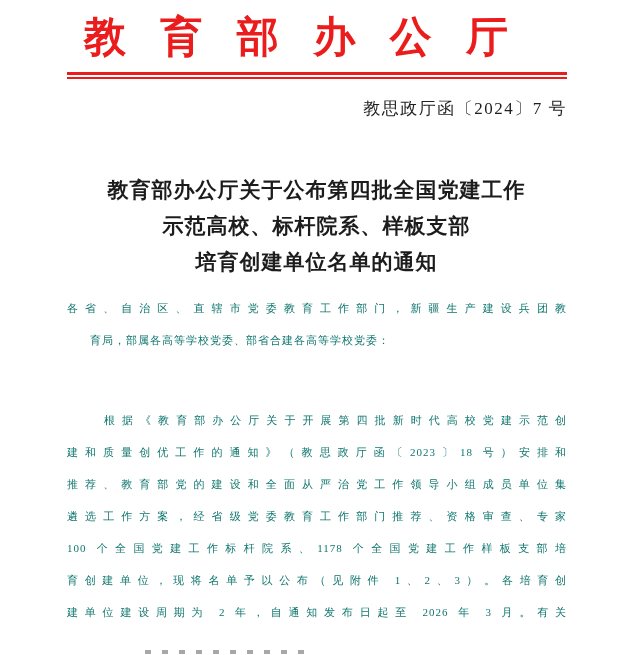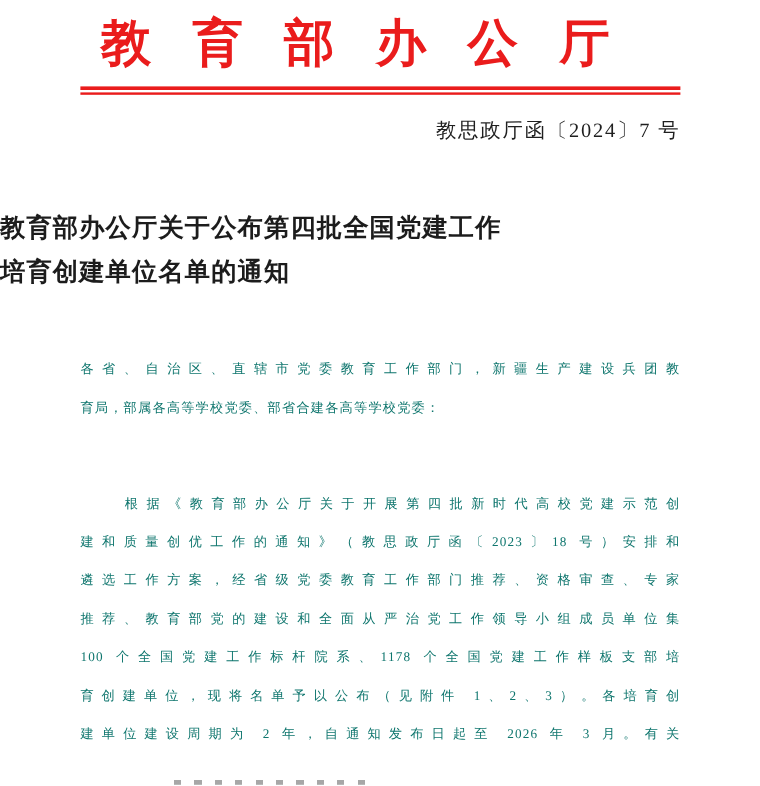--- a/index.html
+++ b/index.html
@@ -51,21 +51,21 @@
     font-size: 17px;
     letter-spacing: 1.5px;
     color: #1f1f1f;
     font-family: Liberation Serif, serif;
   }
   .title {
     position: absolute;
     top: 172px;
     left: 0;
     width: 633px;
-    text-align: left;
+    text-align: center;
     font-weight: bold;
     font-size: 21px;
     line-height: 36px;
     letter-spacing: 1px;
     color: #1c1c1c;
   }
   .body-text {
     position: absolute;
     top: 292px;
     left: 67px;
@@ -78,20 +78,21 @@
   .line {
     height: 32px;
     letter-spacing: 1px;
     text-align: justify;
     text-align-last: justify;
     white-space: nowrap;
   }
   .line.last {
     text-align: right;
     text-align-last: left;
+    margin-left: 23px;
   }
   .line.indent {
     text-indent: 37px;
     margin-top: 48px;
   }
   
   .clipped-fragment {
     position: absolute;
     top: 650px;
     left: 145px;
@@ -112,30 +113,31 @@
 
   <div class="rule">
     <div class="rule-thick"></div>
     <div class="rule-thin"></div>
   </div>
 
   <div class="doc-number">教思政厅函〔2024〕7 号</div>
 
   <div class="title">
     <div class="title-line">教育部办公厅关于公布第四批全国党建工作</div>
+    <div class="title-line">示范高校、标杆院系、样板支部</div>
     <div class="title-line">培育创建单位名单的通知</div>
   </div>
 
   <div class="body-text">
     <div class="line">各省、自治区、直辖市党委教育工作部门，新疆生产建设兵团教</div>
     <div class="line last">育局，部属各高等学校党委、部省合建各高等学校党委：</div>
     <div class="line indent">根据《教育部办公厅关于开展第四批新时代高校党建示范创</div>
     <div class="line">建和质量创优工作的通知》（教思政厅函〔2023〕18 号）安排和</div>
+    <div class="line">推荐、教育部党的建设和全面从严治党工作领导小组成员单位集</div>
     <div class="line">遴选工作方案，经省级党委教育工作部门推荐、资格审查、专家</div>
-    <div class="line">推荐、教育部党的建设和全面从严治党工作领导小组成员单位集</div>
     <div class="line">100 个全国党建工作标杆院系、1178 个全国党建工作样板支部培</div>
     <div class="line">育创建单位，现将名单予以公布（见附件 1、2、3）。各培育创</div>
     <div class="line">建单位建设周期为 2 年，自通知发布日起至 2026 年 3 月。有关</div>
   </div>
 
   <div class="clipped-fragment"></div>
 
 </div>
 
 </body></html>

